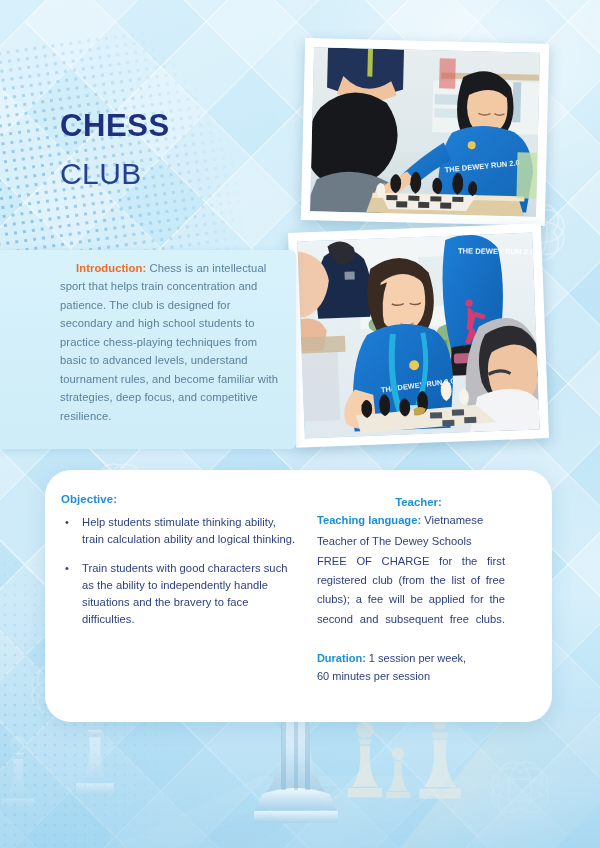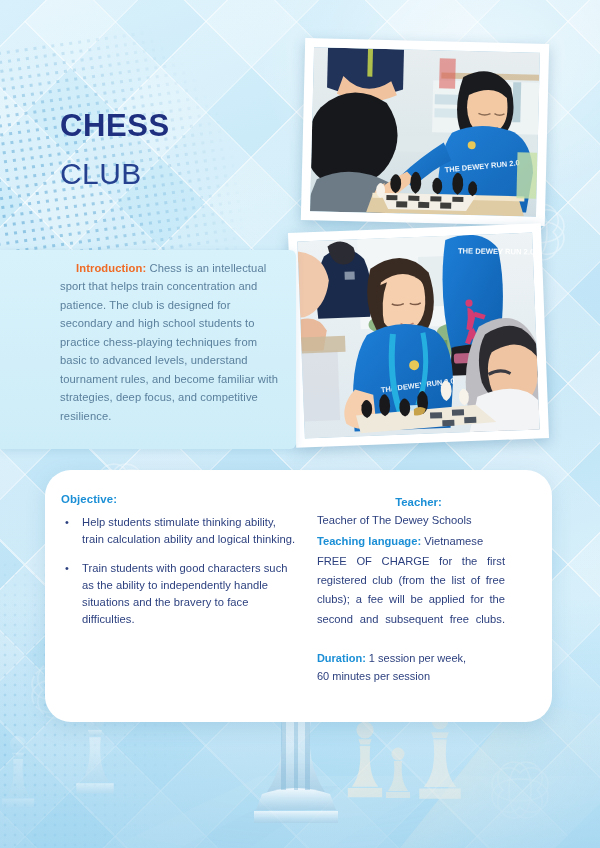--- a/index.html
+++ b/index.html
@@ -476,24 +476,24 @@
         </li>
         <li>
           <span class="bul">•</span>
           <span>Train students with good characters such as the ability to independently handle situations and the bravery to face difficulties.</span>
         </li>
       </ul>
     </div>
 
     <div class="col-right">
       <div class="r-head">Teacher:</div>
-      <div class="r-line">Teacher of The Dewey Schools</div>
       <div class="r-line">
         <span class="r-label">Teaching language:</span><span> Vietnamese</span>
       </div>
+      <div class="r-line">Teacher of The Dewey Schools</div>
       <div class="r-just">FREE OF CHARGE for the first registered club (from the list of free clubs); a fee will be applied for the second and subsequent free clubs.</div>
       <div class="r-dur">
         <span class="r-label">Duration:</span><span> 1 session per week,</span>
       </div>
       <div class="r-dur">60 minutes per session</div>
     </div>
 
   </div>
 </div>
 

